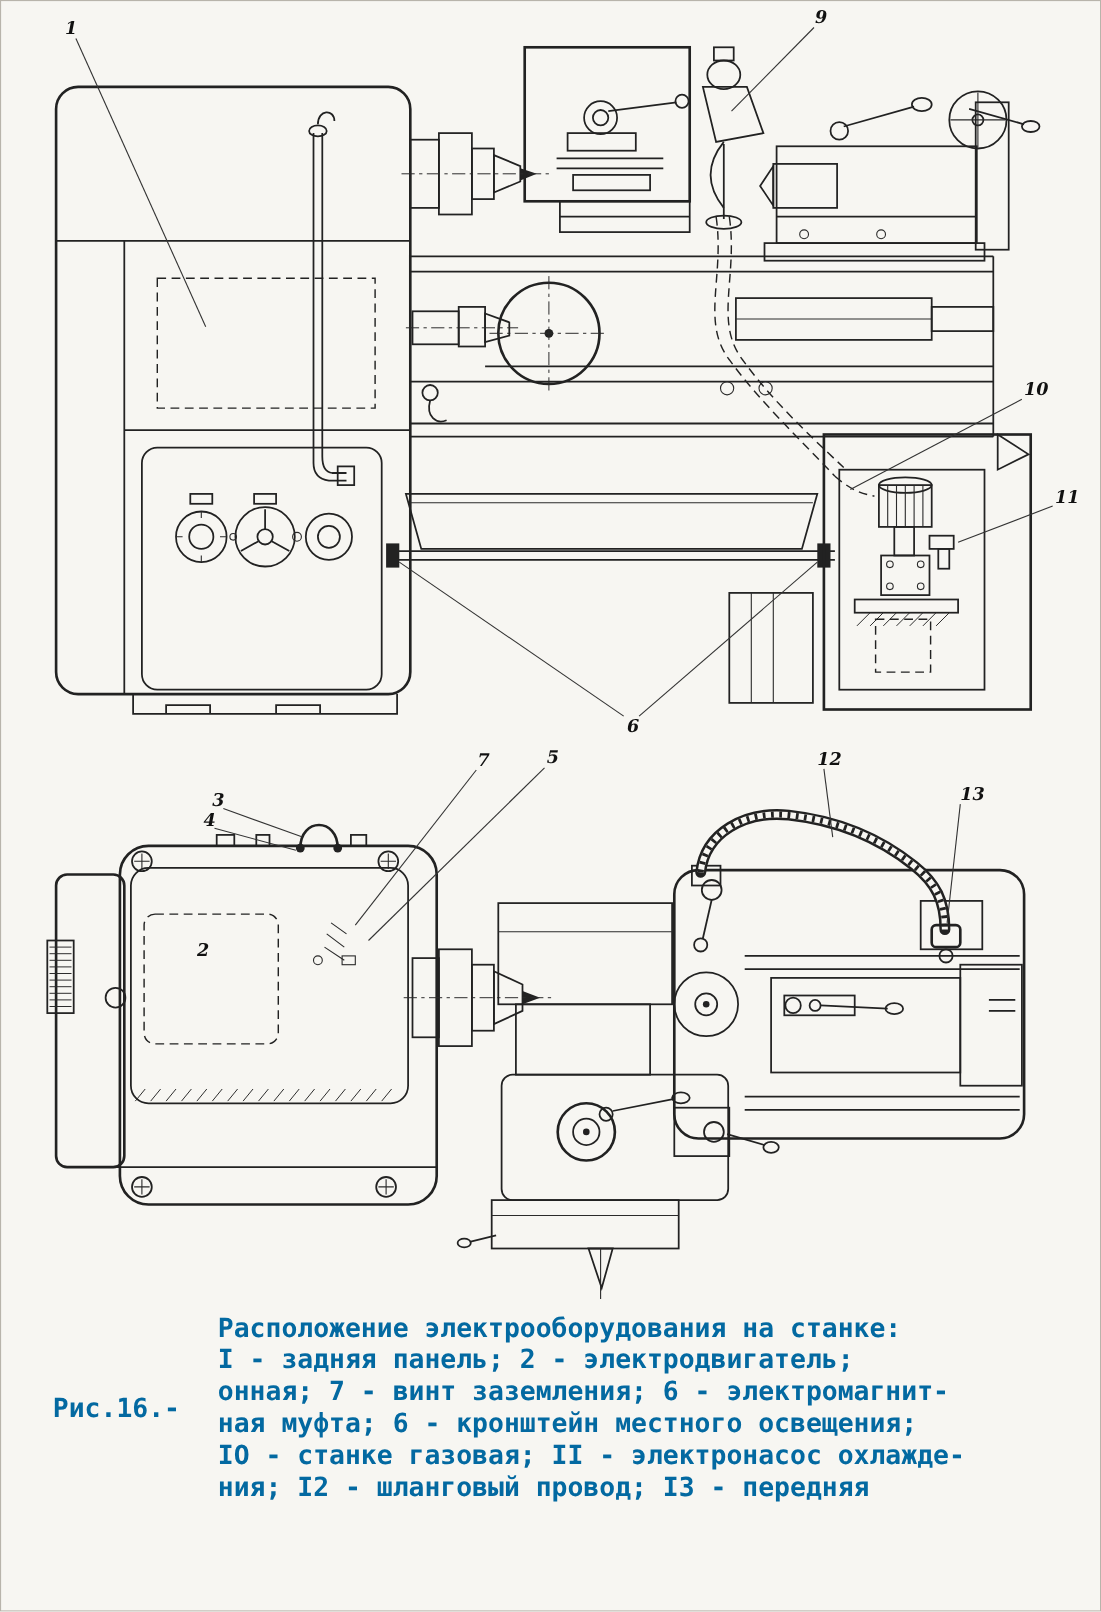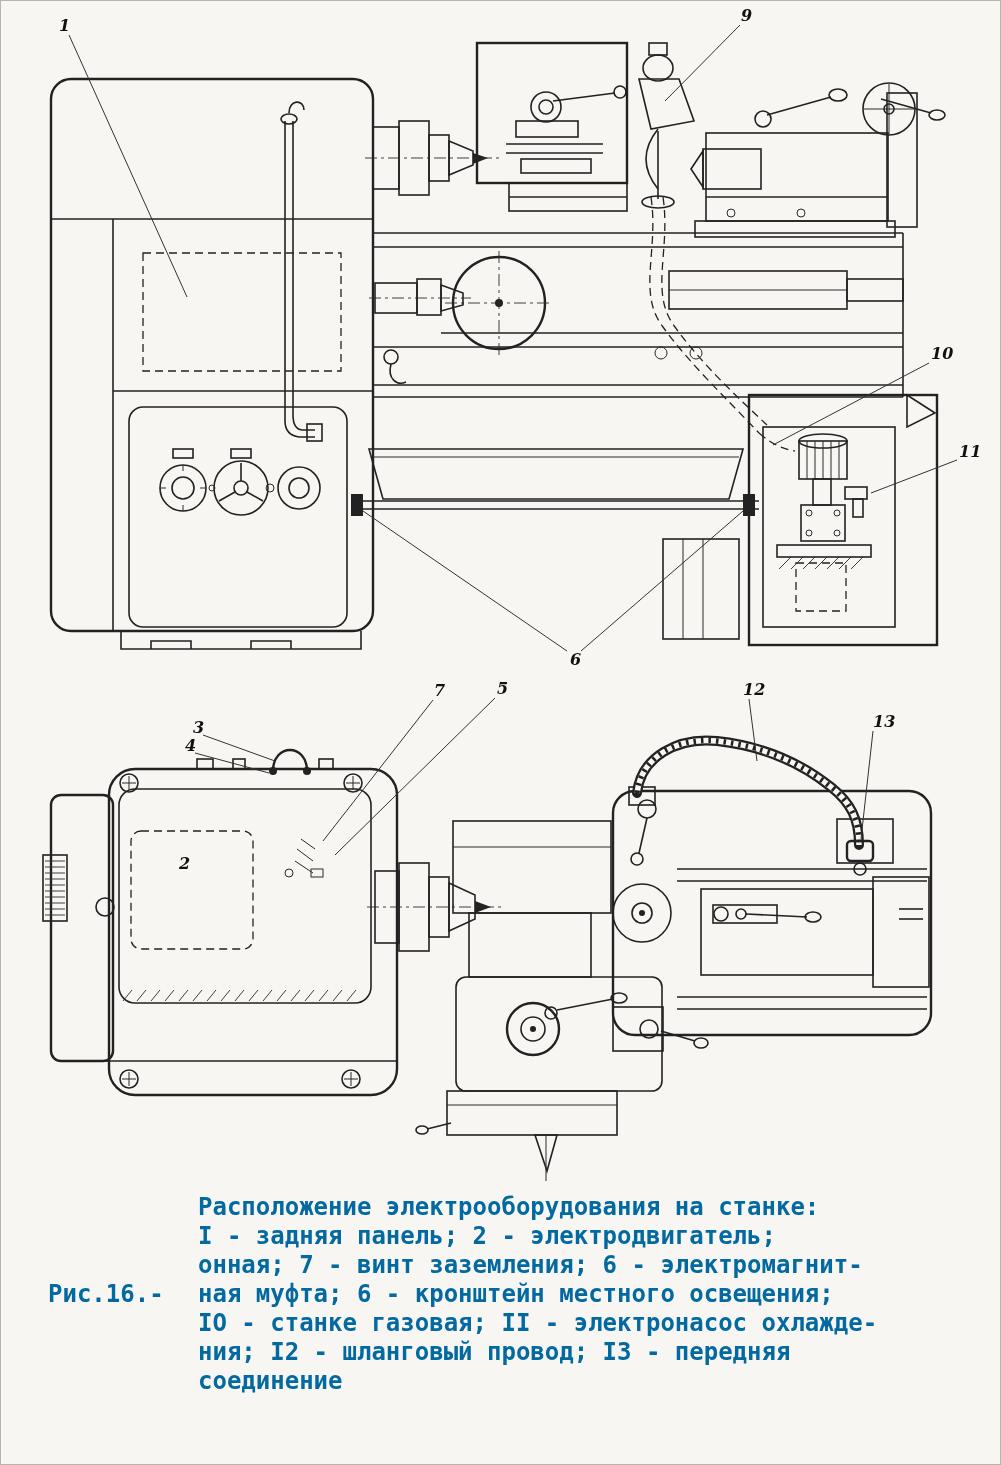--- a/index.html
+++ b/index.html
@@ -333,17 +333,16 @@
 
   <div class="caption">
     <div class="cap-label">Рис.16.-</div>
     <div class="cap-text">
       <div class="cap-line">Расположение электрооборудования на станке:</div>
       <div class="cap-line">I - задняя панель; 2 - электродвигатель;</div>
       <div class="cap-line">онная; 7 - винт заземления; 6 - электромагнит-</div>
       <div class="cap-line">ная муфта; 6 - кронштейн местного освещения;</div>
       <div class="cap-line">IO - станке газовая; II - электронасос охлажде-</div>
       <div class="cap-line">ния; I2 - шланговый провод; I3 - передняя</div>
-      <div class="cap-line">соединение</div>
     </div>
   </div>
 
 </div>
 
 </body></html>

